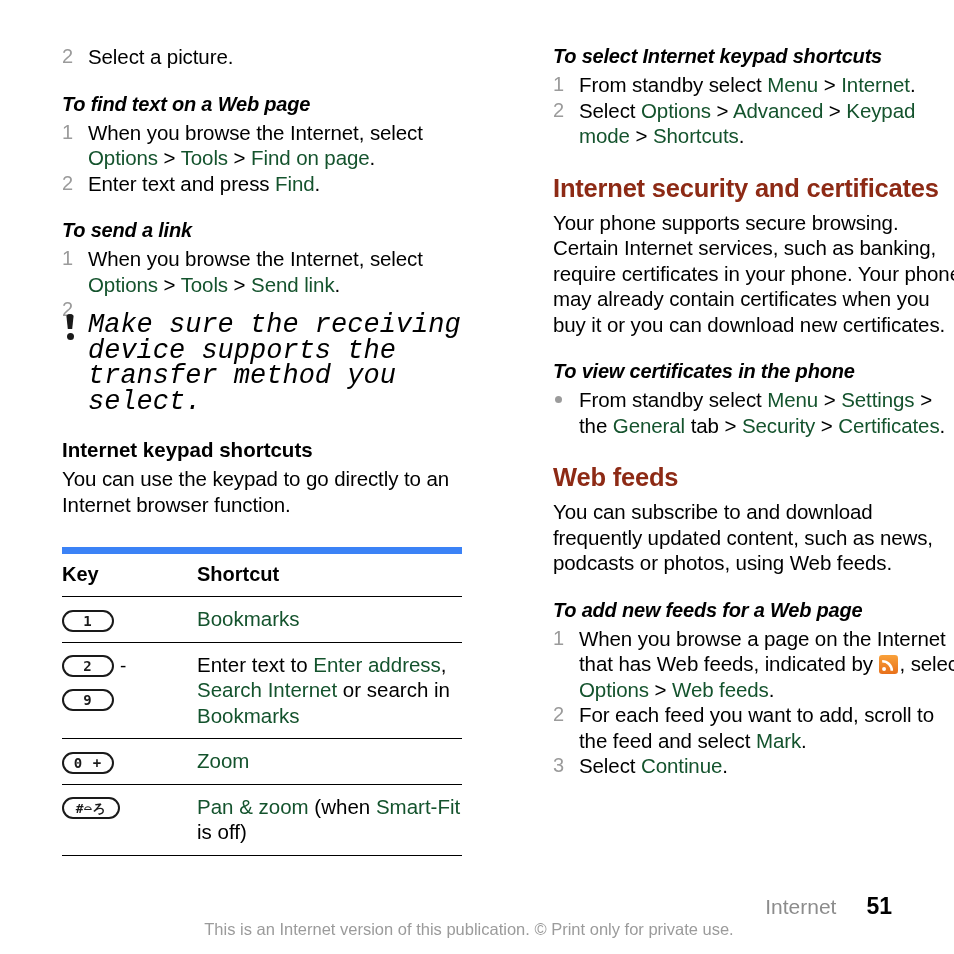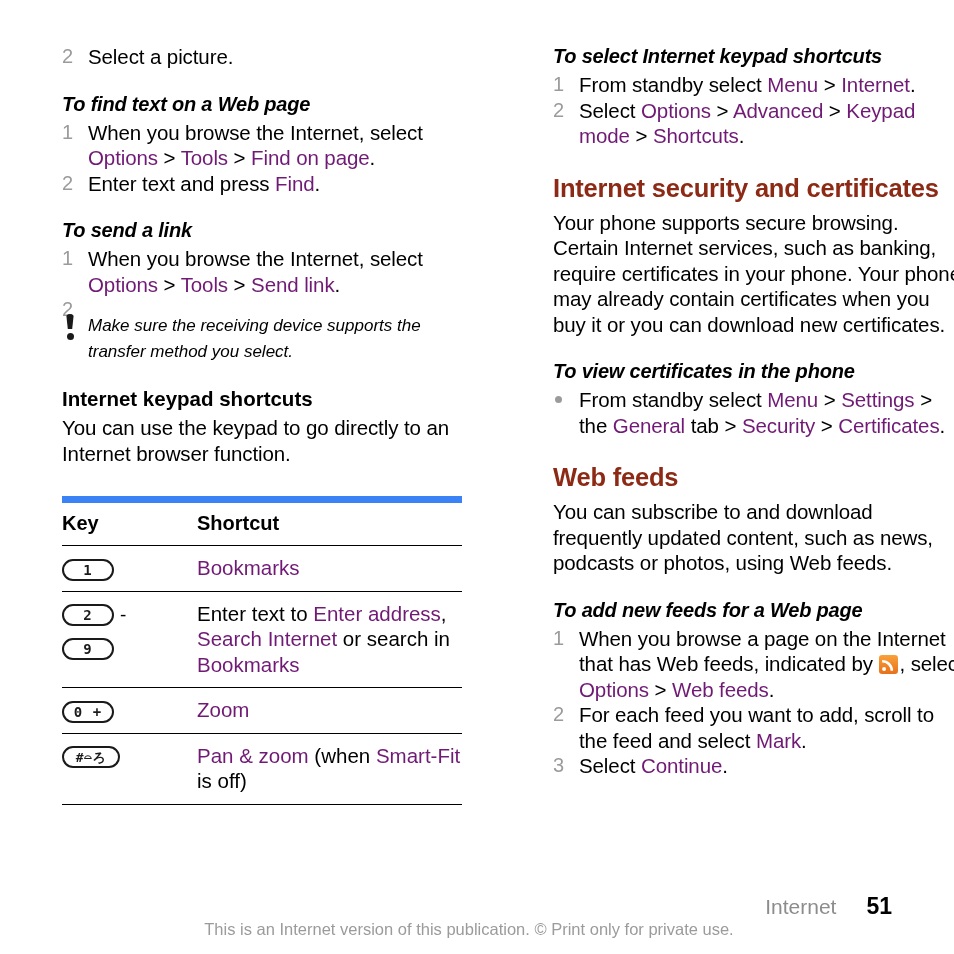--- a/index.html
+++ b/index.html
@@ -24,21 +24,21 @@
 
   .col {
     position: absolute;
     top: 44px;
     width: 412px;
   }
   .col-left  { left: 62px; }
   .col-right { left: 553px; }
 
   
-  .link { color: #701a75; }
+  .link { color: #14532d; }
   .sep  { color: #000000; }
 
   p, .para {
     margin: 0;
     font-size: 20.5px;
     line-height: 25.5px;
     letter-spacing: -0.1px;
   }
 
   
@@ -91,22 +91,23 @@
     height: 7px;
     border-radius: 50%;
     background: #9b9b9b;
   }
 
   
   .note {
     position: relative;
     padding-left: 26px;
     font-style: italic;
-    font-size: 17px;
+    font-size: 27px;
     line-height: 25.5px;
+    font-family: Liberation Mono, monospace;
   }
   .note-icon {
     position: absolute;
     left: 2px;
     top: 1px;
     width: 12px;
     height: 26px;
   }
   .note-icon .bang-body {
     position: absolute;

